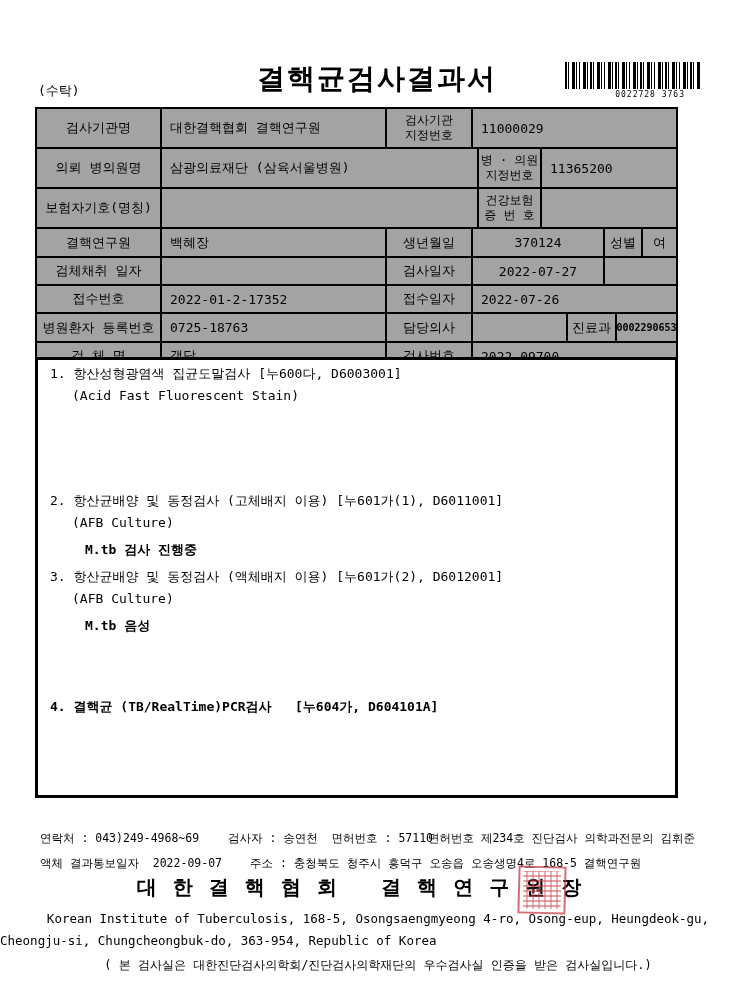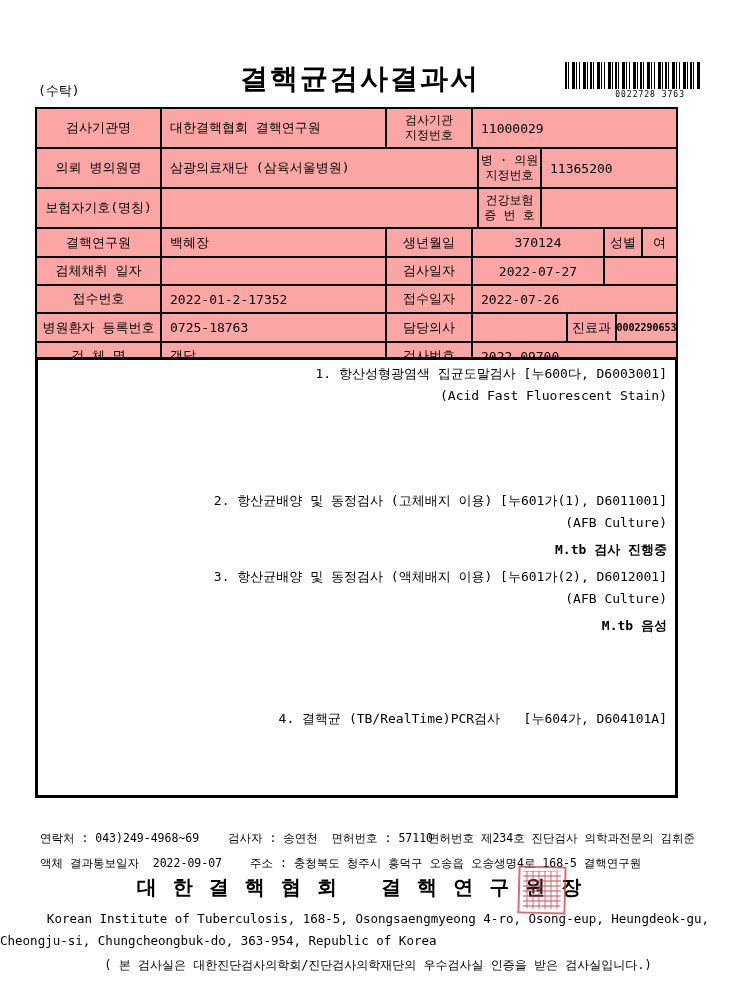--- a/index.html
+++ b/index.html
@@ -9,38 +9,38 @@
     font-family:"DejaVu Sans Mono","DejaVu Sans","Liberation Sans",sans-serif;
     color:#000; overflow:hidden;
   }
   .abs { position:absolute; }
   .pre { white-space:pre-wrap; }
   .preline { white-space:pre-line; }
 
   
   .consign { left:38px; top:82px; font-size:13px; }
   .doc-title {
-    left:0; top:60px; width:720px; text-align:center;
+    left:17px; top:60px; width:720px; text-align:center;
     font-size:28px; font-weight:bold; letter-spacing:2px;
   }
   .barcode-wrap { left:565px; top:62px; width:120px; text-align:right; }
   .barcode {
     width:135px; height:27px; margin:0 auto;
     background:
       repeating-linear-gradient(90deg,
         #000 0 2px, #fff 2px 3px, #000 3px 4px, #fff 4px 7px,
         #000 7px 10px, #fff 10px 11px, #000 11px 12px, #fff 12px 14px,
         #000 14px 15px, #fff 15px 18px, #000 18px 21px, #fff 21px 22px,
         #000 22px 23px, #fff 23px 25px);
   }
   .barcode-text { font-size:8px; letter-spacing:1px; margin-top:1px; }
 
   
   .info-table {
-    left:35px; top:107px; width:643px; border:2px solid #000; background:#fca5a5;
+    left:35px; top:107px; width:643px; border:2px solid #000; background:#a3a3a3;
   }
   .trow { display:flex; border-bottom:2px solid #000; }
   .trow:last-child { border-bottom:none; }
   .cell {
     border-right:2px solid #000; display:flex; align-items:center;
     font-size:13px; overflow:hidden;
   }
   .cell:last-child { border-right:none; flex:1; }
   .lab { justify-content:center; text-align:center; }
   .lab2 { justify-content:center; text-align:center; font-size:12px; line-height:1.25; }
@@ -49,24 +49,24 @@
   .b { font-weight:normal; }
   .h38 { height:38px; } .h27 { height:27px; } .h26 { height:26px; }
   .w125 { width:125px; } .w225 { width:225px; } .w317 { width:317px; }
   .w86 { width:86px; } .w63 { width:63px; } .w124 { width:132px; }
   .w95 { width:95px; } .w49 { width:49px; } .w38 { width:38px; }
   .tiny { font-size:10px; font-weight:bold; letter-spacing:0; }
 
   
   .body-box {
     left:35px; top:357px; width:643px; height:441px;
-    border:3px solid #000; background:#fff;text-align:right;
+    border:3px solid #000; background:#fff;
   }
   .test-item { position:absolute; left:12px; right:8px; font-size:13px; line-height:22px; }
-  .t1 { top:3px; } .t2 { top:130px; } .t3 { top:206px; } .t4 { top:348px; }
+  .t1 { top:3px; } .t2 { top:130px; } .t3 { top:206px; } .t4 { top:336px;font-weight:bold; }
   .test-sub { padding-left:22px; }
   .test-result { padding-left:35px; font-weight:bold; margin-top:5px; }
 
   
   .foot { font-size:11.5px; }
   .f-contact { left:40px; top:831px; }
   .f-examiner { left:228px; top:831px; }
   .f-license { left:428px; top:831px; }
   .f-date { left:40px; top:856px; }
   .f-addr { left:250px; top:856px; }

